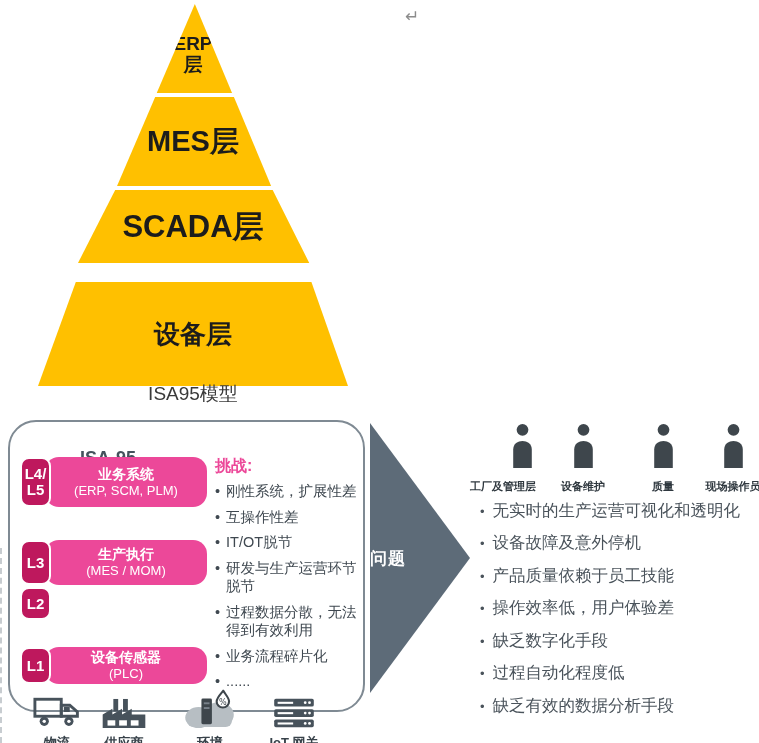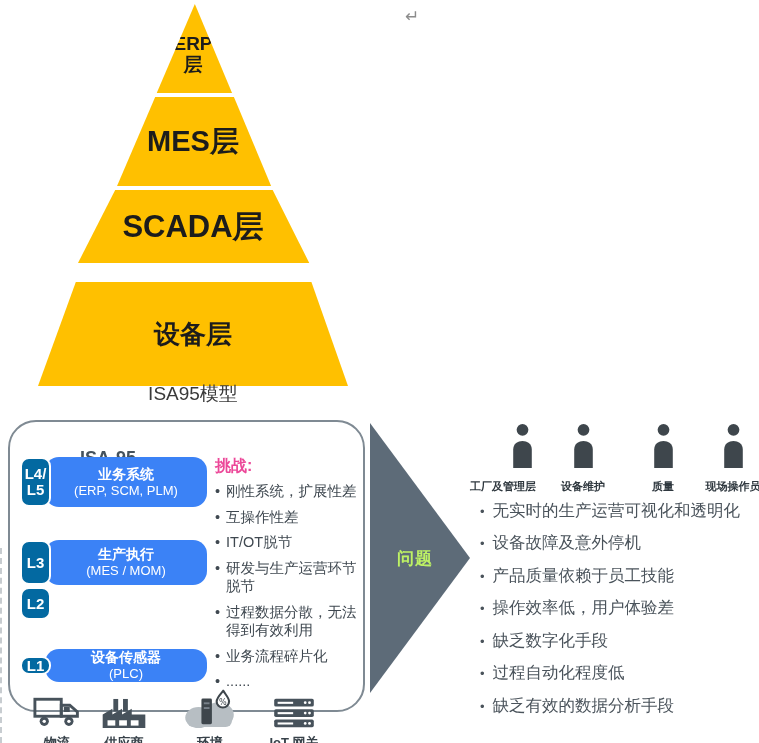--- a/index.html
+++ b/index.html
@@ -17,42 +17,42 @@
   .tier3{top:186px;height:73px;clip-path:polygon(24.9% 0%,75.7% 0%,87.5% 100%,12.9% 100%);font-size:31px;}
   .tier4{top:278px;height:104px;clip-path:polygon(12.2% 0%,88.2% 0%,100% 100%,0% 100%);font-size:26px;}
   .pyr-caption{left:38px;top:381px;width:310px;text-align:center;font-size:19px;color:#3a3a3a;}
 
   .return-mark{left:405px;top:6px;font-size:17px;color:#8c8c8c;}
 
   
   .isa-box{left:8px;top:420px;width:357px;height:292px;border:2px solid #7F8A93;border-radius:28px;box-sizing:border-box;}
   .isa-title{position:absolute;left:26px;top:10px;width:144px;text-align:center;font-weight:bold;font-size:18px;color:#44525C;margin-top:16px;}
   .level-row{position:absolute;left:10px;display:flex;align-items:stretch;}
-  .lr1{top:35px;height:50px;} .lr2{top:118px;height:45px;} .lr3{top:165px;height:33px;} .lr4{top:225px;height:37px;align-items:center;}
-  .badge{width:31px;background:#0369a1;border:2px solid #fff;border-radius:9px;color:#fff;font-weight:bold;
+  .lr1{top:35px;height:50px;} .lr2{top:118px;height:45px;} .lr3{top:165px;height:33px;} .lr4{top:225px;height:37px;}
+  .badge{width:31px;background:#be185d;border:2px solid #fff;border-radius:9px;color:#fff;font-weight:bold;
          font-size:15px;line-height:1.05;display:flex;flex-direction:column;align-items:center;justify-content:center;
          z-index:2;margin-right:-6px;box-sizing:border-box;}
-  .bar{width:162px;background:#3b82f6;border-radius:14px;color:#fff;text-align:center;
+  .bar{width:162px;background:#ec4899;border-radius:14px;color:#fff;text-align:center;
        display:flex;flex-direction:column;justify-content:center;line-height:1.2;}
   .bar .name{font-size:14px;font-weight:600;}
   .bar .sub{font-size:13px;}
   .challenges{position:absolute;left:205px;top:34px;width:148px;}
   .ch-head{font-weight:bold;font-size:16px;color:#ec4899;margin:0 0 5px 0;}
   .ch-item{display:flex;font-size:14.5px;color:#3F4850;line-height:1.28;margin-bottom:7px;}
   .ch-bullet{margin-right:6px;}
 
   
   .fg{position:absolute;text-align:center;z-index:3;}
   .fg-label{font-weight:bold;font-size:13px;color:#38424A;margin-top:1px;}
   .dashed-edge{left:0;top:548px;height:195px;width:0;border-left:2px dashed #C7CCD0;}
 
   
   .problem-arrow{left:370px;top:423px;width:100px;height:270px;background:#5D6B78;
                  clip-path:polygon(0 0,100% 50%,0 100%);display:flex;align-items:center;}
-  .problem-arrow span{color:#bef264;font-weight:bold;font-size:17px;padding-left:27px;letter-spacing:1px;}
+  .problem-arrow span{color:#ffffff;font-weight:bold;font-size:17px;letter-spacing:1px;}
 
   
   .role{position:absolute;top:424px;width:78px;text-align:center;}
   .role-label{font-weight:bold;font-size:11px;color:#2E373E;margin-top:6px;white-space:nowrap;}
 
   
   .problems{left:480px;top:501px;width:278px;}
   .pb-item{display:flex;font-size:16.5px;color:#4A535B;line-height:1.18;margin-bottom:13px;}
   .pb-bullet{margin-right:8px;font-size:13px;padding-top:3px;}
 </style>

